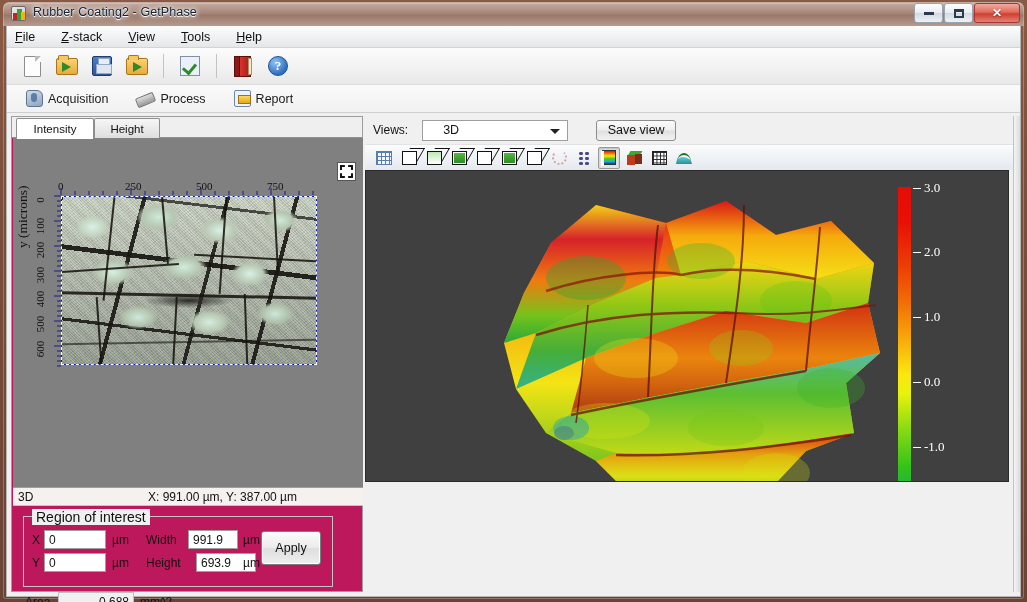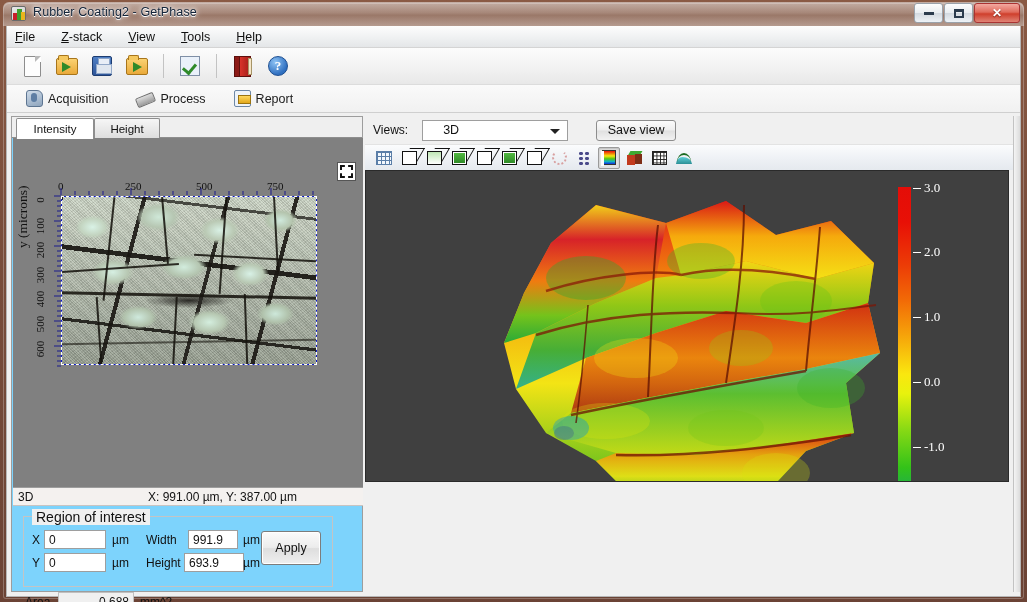--- a/index.html
+++ b/index.html
@@ -201,21 +201,21 @@
     background: #eef3f9; border: 1px solid #6d87a6; border-radius: 2px;
   }
   .wf-ic.doc:after {
     content:''; position:absolute; left:3px; bottom:2px; width:11px; height:7px;
     background: linear-gradient(180deg,#ffd85e,#e2a81c); border:1px solid #9b7411;
   }
 
   
   #left-panel {
     position: absolute; left: 4px; top: 90px; width: 352px; height: 476px;
-    background: #7dd3fc;
+    background: #be185d;
     border: 1px solid #9d9d9d;
   }
   #lp-tabs {
     position: absolute; left: 0; top: 0; width: 100%; height: 21px;
     background: #efefef; border-bottom: 1px solid #8e8e8e;
   }
   .lp-tab {
     position: absolute; top: 1px; height: 20px; font-size: 11.5px; color: #111;
     display: flex; align-items: center; justify-content: center;
     border: 1px solid #8e8e8e; border-bottom: none;
@@ -701,21 +701,21 @@
 
         <div class="fld-lbl" style="left:8px;  top:39px;">Y</div>
         <div class="txtbox" style="left:20px; top:36px; width:62px;">0</div>
         <div class="fld-unit" style="left:88px; top:39px;">µm</div>
 
         <div class="fld-lbl" style="left:122px; top:16px;text-align:center;">Width</div>
         <div class="txtbox" style="left:164px; top:13px; width:50px;">991.9</div>
         <div class="fld-unit" style="left:219px; top:16px;">µm</div>
 
         <div class="fld-lbl" style="left:122px; top:39px;">Height</div>
-        <div class="txtbox" style="left:160px; top:36px; width:60px;">693.9</div>
+        <div class="txtbox" style="left:172px; top:36px; width:60px;">693.9</div>
         <div class="fld-unit" style="left:219px; top:39px;">µm</div>
 
         <div id="apply-btn">Apply</div>
       </div>
 
       <div style="position:absolute;left:13px;top:478px;font-size:12px;color:#111;">Area</div>
       <div class="txtbox ro" style="left:46px;top:475px;width:76px;">0.688</div>
       <div style="position:absolute;left:128px;top:478px;font-size:12px;color:#111;">mm^2</div>
     </div>
 

